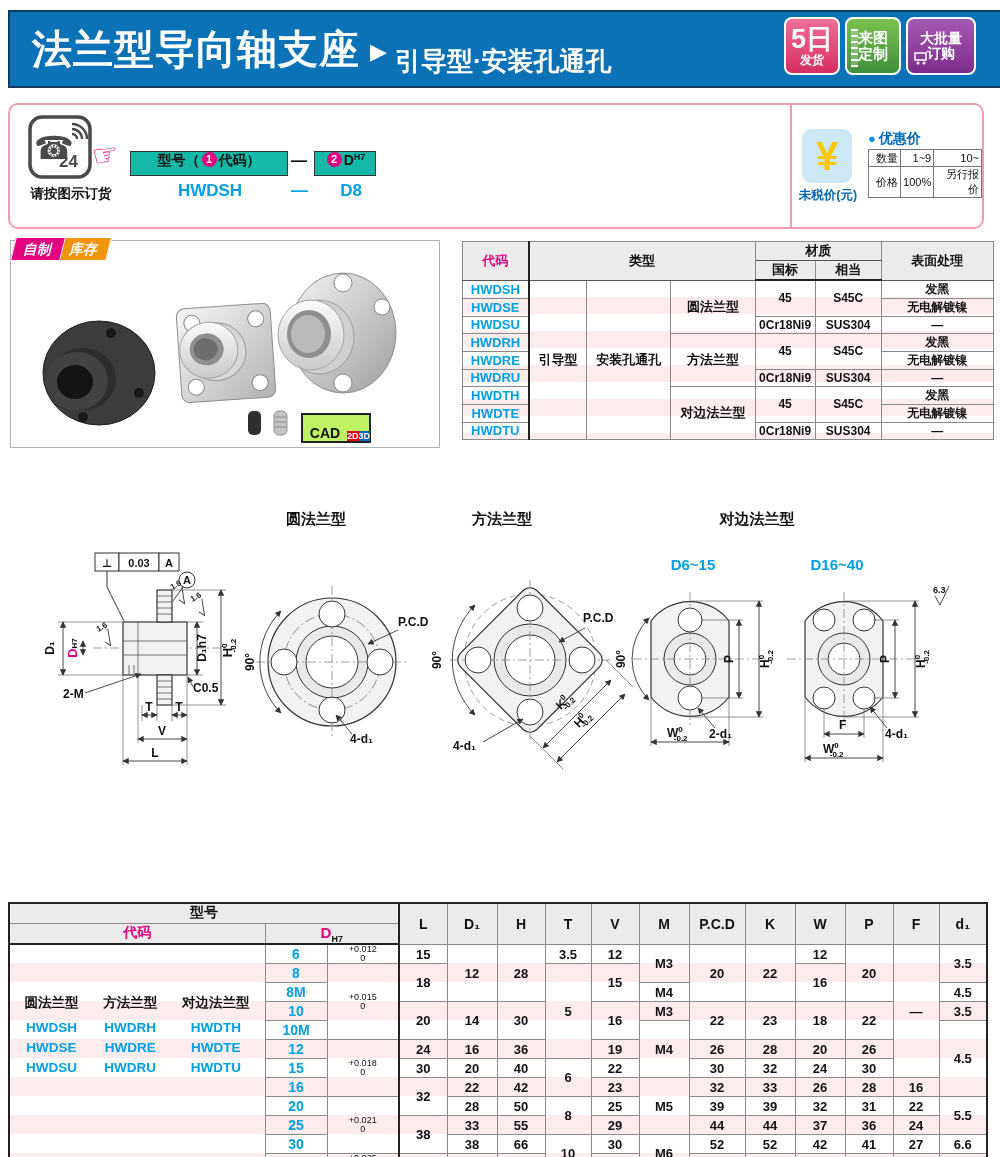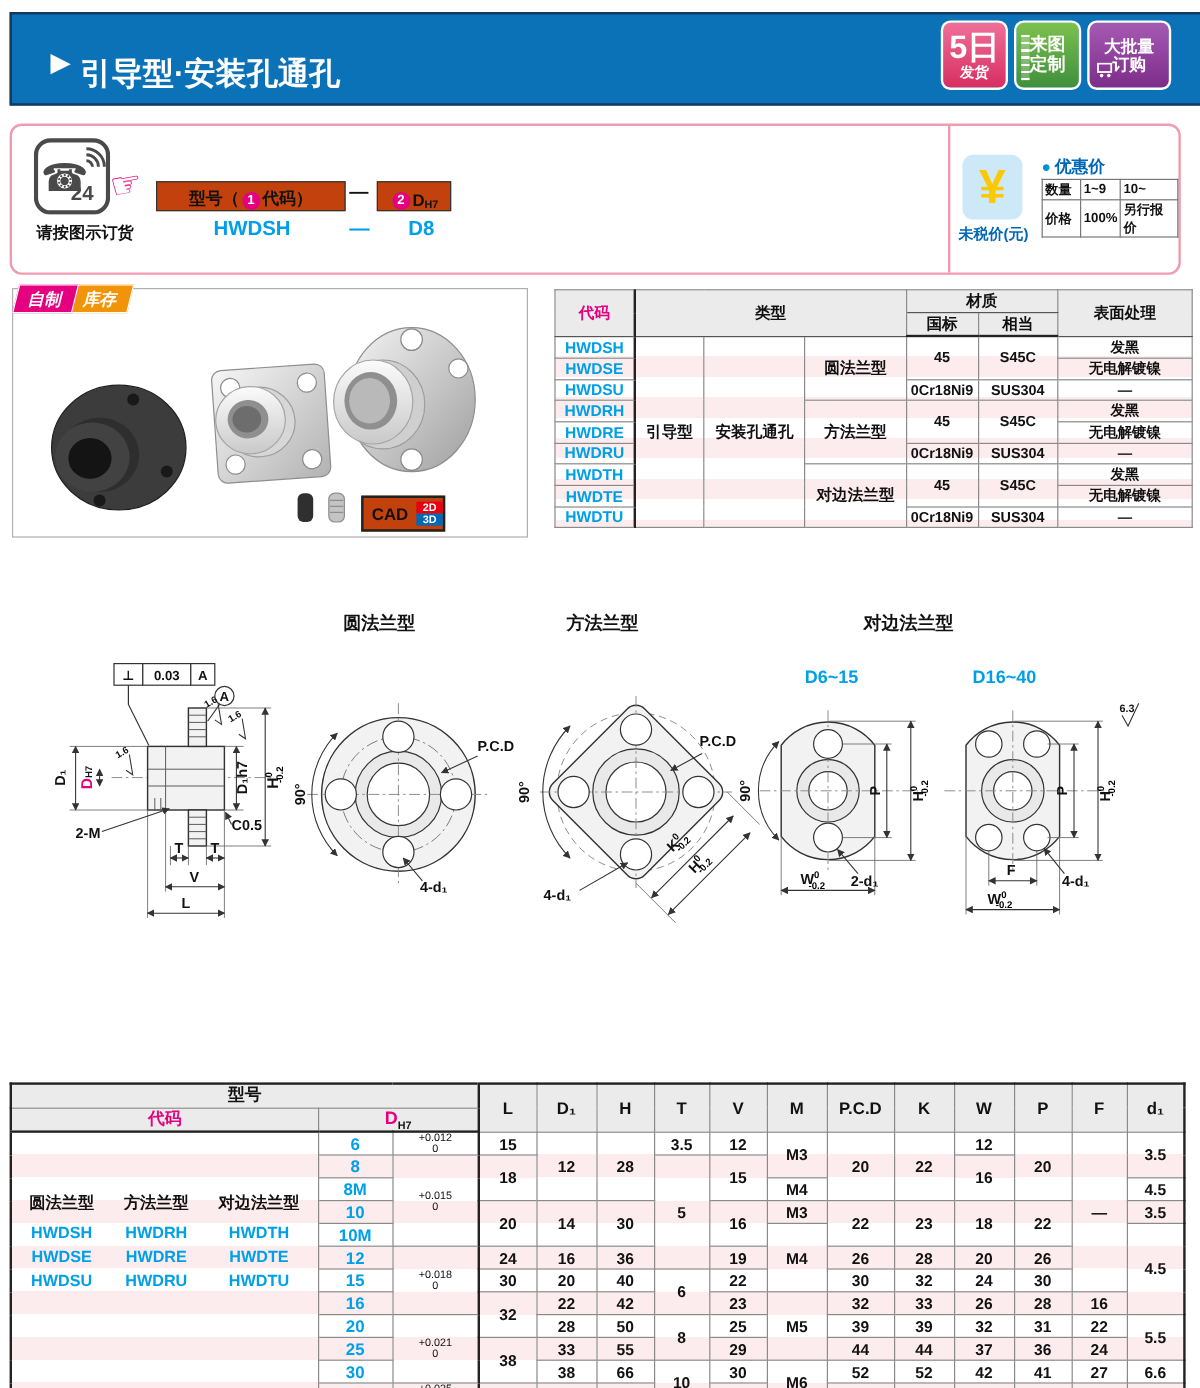--- a/index.html
+++ b/index.html
@@ -25,48 +25,48 @@
   .cart{position:absolute;left:6px;bottom:8px}
   
   .order{position:absolute;left:8px;top:103px;width:972px;height:122px;border:2px solid #f09cb0;
          border-radius:10px;background:#fff}
   .phone{position:absolute;left:18px;top:10px}
   .phone-cap{position:absolute;left:6px;top:80px;width:110px;font-size:13.5px;font-weight:900;text-align:center}
   .hand{position:absolute;left:82px;top:32px;font-size:30px;color:#e4007f;transform:rotate(-10deg)}
   .instr{position:absolute;left:120px;top:22px;font-size:15px;font-weight:900}
   .circ{display:inline-block;width:15px;height:15px;border-radius:50%;background:#e4007f;color:#fff;
         font-size:11px;font-weight:700;text-align:center;line-height:15px;margin:0 2px;vertical-align:1px}
-  .obox{position:absolute;border:1.5px solid #333;height:23px;display:flex;align-items:flex-end;
-        justify-content:center;font-size:14px;font-weight:900;background:#c2410c}
+  .obox{position:absolute;border:1.5px solid #333;height:23px;display:flex;align-items:flex-start;
+        justify-content:center;font-size:14px;font-weight:900;background:#14b8a6}
   #obox1{left:120px;top:46px;width:156px}
   #obox2{left:304px;top:46px;width:60px}
   #obox2 sub{font-size:9px;font-weight:700}
   .odash{position:absolute;left:281px;top:47px;font-size:16px;font-weight:900}
   .ex{position:absolute;top:76px;font-size:17px;font-weight:900;color:#00a0e9}
   #ex1{left:150px;width:100px;text-align:center}
   #ex2{left:281px}
   #ex3{left:316px;width:50px;text-align:center}
   .pdiv{position:absolute;left:780px;top:0;height:100%;border-left:2px solid #f09cb0}
   .yenbox{position:absolute;left:792px;top:24px;width:50px;height:54px;background:#cde9f8;border-radius:9px;
           display:flex;align-items:center;justify-content:center;font-size:40px;font-weight:900;color:#fcc800}
   .taxnote{position:absolute;left:780px;top:82px;width:76px;text-align:center;font-size:12.5px;font-weight:900;color:#0068b7}
   .yhui{position:absolute;left:858px;top:25px;font-size:14px;font-weight:900;color:#0068b7}
   .yhui .dot{color:#0090d8;font-size:13px;margin-right:3px}
   table.ptab{position:absolute;left:858px;top:44px;border-collapse:collapse;table-layout:fixed}
-  table.ptab td{border:1px solid #777;font-size:11px;font-weight:700;text-align:left;height:16px;padding:0 2px}
+  table.ptab td{border:1px solid #777;font-size:11px;font-weight:400;text-align:right;height:16px;padding:0 2px}
   
   .photo{position:absolute;left:10px;top:240px;width:428px;height:206px;border:1px solid #b0b0b0;background:#fff}
   .pbadge{position:absolute;top:-4px;height:22px;color:#fff;font-size:14px;font-weight:900;line-height:22px;
           padding:0 10px;transform:skewX(-14deg);border:1px solid #fff}
   #pb1{left:2px;background:#e4007f;z-index:3}
   #pb2{left:48px;background:#f1940a;z-index:2}
-  .cadbadge{position:absolute;left:290px;top:172px;width:66px;height:26px;border:2px solid #222;background:#c2410c;
-            display:flex;align-items:center;font-weight:900}
+  .cadbadge{position:absolute;left:290px;top:172px;width:66px;height:26px;border:2px solid #222;background:#bef264;
+            display:flex;align-items:flex-end;font-weight:900}
   .cadbadge .cadtxt{flex:1;display:flex;align-items:center;justify-content:center;font-size:14px}
-  .cadbadge .dd{width:22px;display:flex;flex-direction:column}
+  .cadbadge .dd{width:22px;display:flex;flex-direction:row}
   .cadbadge .d2{flex:1;background:#e60012;color:#fff;font-size:9px;display:flex;align-items:center;justify-content:center}
   .cadbadge .d3{flex:1;background:#0068b7;color:#fff;font-size:9px;display:flex;align-items:center;justify-content:center}
   
   table.grid{border-collapse:collapse;table-layout:fixed;position:absolute}
   table.grid th,table.grid td{border:1px solid #8a8a8a;text-align:center;vertical-align:middle;
       padding:0;font-weight:700;overflow:hidden}
   table.grid thead th{background:#ebebeb;font-size:13px}
   .bR{border-right:2.5px solid #222 !important}
   table.spec{left:462px;top:241px;width:532px;border:1px solid #555}
   table.spec thead tr{height:16px}
@@ -105,20 +105,21 @@
   svg .ext{stroke:#666;stroke-width:0.7}
   svg .dim{stroke:#333;stroke-width:0.9;fill:none}
   svg .shape{stroke:#333;stroke-width:1.2;fill:#f2f2f2}
   svg .inshape{stroke:#333;stroke-width:1;fill:#e9e9e9}
   svg .hole{stroke:#333;stroke-width:1;fill:#fff}
 </style>
 </head>
 <body>
 
 <div class="hdr">
+  <span class="t1">法兰型导向轴支座</span>
   <span class="arw">▶</span>
   <span class="t2">引导型·安装孔通孔</span>
 </div>
 <div class="badge" id="b1">
   <span class="l1">5日</span>
   <span class="l2">发货</span>
 </div>
 <div class="badge" id="b2">
   <span class="ruler"></span>
   <span class="l1">来图</span>

